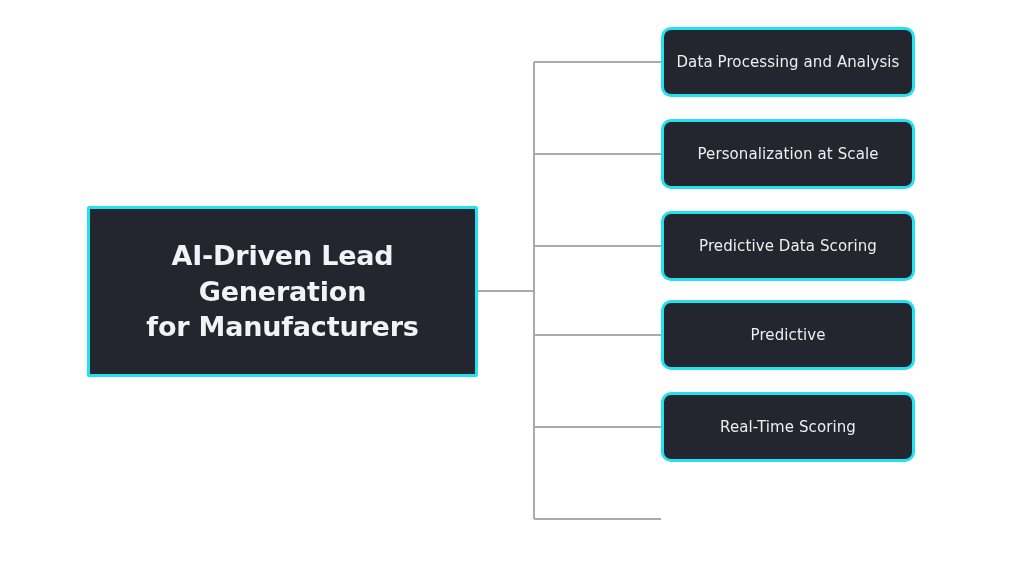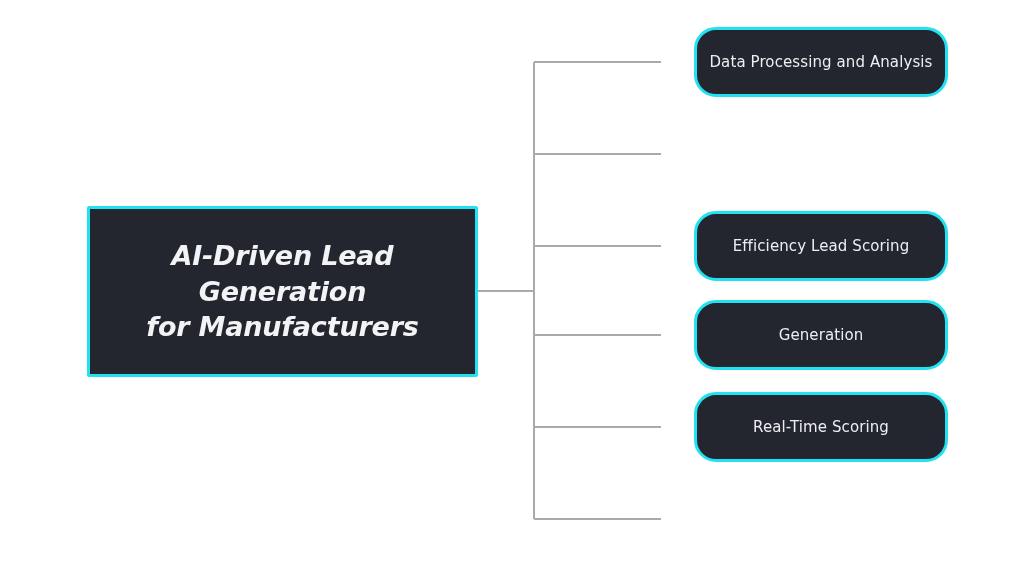--- a/index.html
+++ b/index.html
@@ -37,42 +37,41 @@
     width: 391px;
     height: 171px;
     box-sizing: border-box;
     background: #24262F;
     border: 3px solid #22E2F2;
     border-radius: 2px;
     display: flex;
     align-items: center;
     justify-content: center;
     padding: 0 18px;
-    font-style: italic;
   }
   .root-label {
     color: #F2F3F5;
     font-size: 27px;
     line-height: 1.33;
     font-weight: 600;
     text-align: center;
     letter-spacing: -0.2px;
     white-space: pre-line;
   }
 
   
   .branch-node {
     position: absolute;
-    left: 694px;
+    left: 661px;
     width: 254px;
     height: 70px;
     box-sizing: border-box;
     background: #24262F;
     border: 3px solid #22E2F2;
-    border-radius: 22px;
+    border-radius: 10px;
     display: flex;
     align-items: center;
     justify-content: center;
     padding: 0 10px;
   }
   .branch-label {
     color: #EDEEF0;
     font-size: 15px;
     font-weight: 500;
     line-height: 1.25;
@@ -103,27 +102,30 @@
 
   <div class="root-node">
     <div class="root-label">AI-Driven Lead Generation
 for Manufacturers</div>
   </div>
 
   <div class="branch-node" style="top:27px">
     <div class="branch-label">Data Processing and Analysis</div>
   </div>
 
+  <div class="branch-node" style="top:119px">
+    <div class="branch-label">Personalization at Scale</div>
+  </div>
 
   <div class="branch-node" style="top:211px">
-    <div class="branch-label">Efficiency Lead Scoring</div>
+    <div class="branch-label">Predictive Data Scoring</div>
   </div>
 
   <div class="branch-node" style="top:300px">
-    <div class="branch-label">Generation</div>
+    <div class="branch-label">Predictive</div>
   </div>
 
   <div class="branch-node" style="top:392px">
     <div class="branch-label">Real-Time Scoring</div>
   </div>
 
 
 </div>
 
 </body></html>

